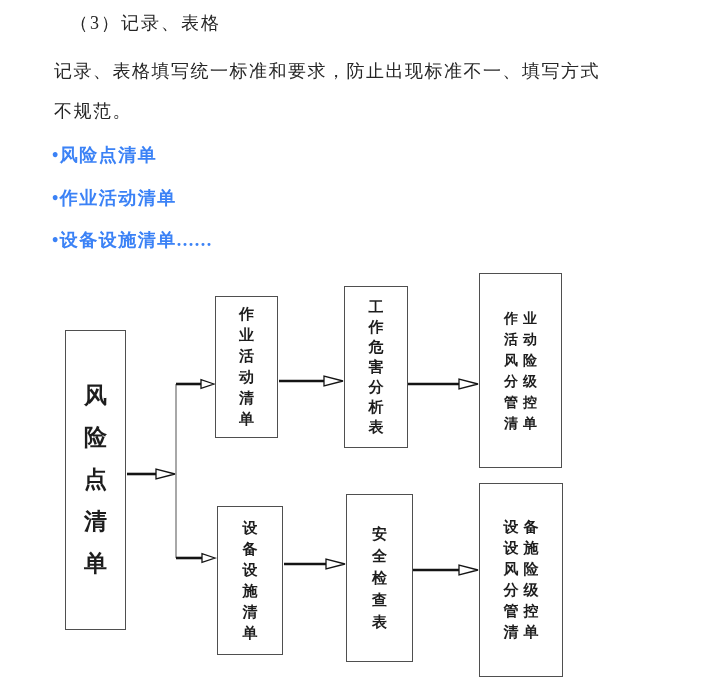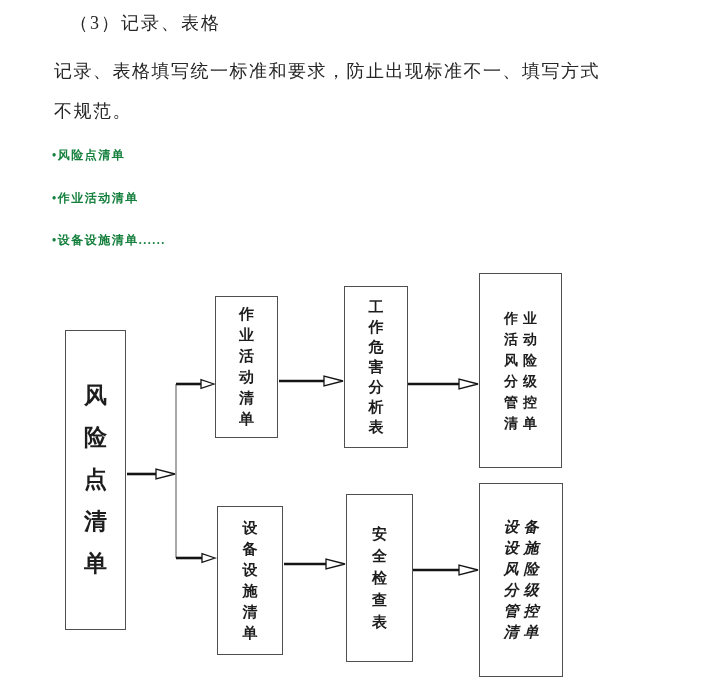--- a/index.html
+++ b/index.html
@@ -19,22 +19,22 @@
     font-size: 18px; line-height: 21px; font-weight: 500;
     letter-spacing: 2px; white-space: pre;
   }
   .para {
     position: absolute; left: 54px; top: 51px;
     font-size: 18px; line-height: 40px; font-weight: 500;
     letter-spacing: 1.5px; white-space: pre-line; font-family: Liberation Serif, serif;
   }
   .bullet {
     position: absolute; left: 52px;
-    font-size: 12px; line-height: 21px; font-weight: 700;
-    letter-spacing: 1.5px; color: #15803d; white-space: pre;
+    font-size: 18px; line-height: 21px; font-weight: 700;
+    letter-spacing: 1.5px; color: #3b82f6; white-space: pre;
   }
   .bullet.b1 { top: 145px; }
   .bullet.b2 { top: 188px; }
   .bullet.b3 { top: 230px; }
 
   
   .diagram { position: absolute; inset: 0; }
   .diagram svg { position: absolute; left: 0; top: 0; }
 
   .node {
@@ -46,21 +46,21 @@
     font-weight: 700; color: #1d1d1d;
   }
   .node span { white-space: pre-line; display: block; }
 
   .n-risk   { left: 65px;  top: 330px; width: 61px; height: 300px; font-size: 23px; line-height: 42px; }
   .n-act    { left: 215px; top: 296px; width: 63px; height: 142px; font-size: 15px; line-height: 21px; }
   .n-jha    { left: 344px; top: 286px; width: 64px; height: 162px; font-size: 15px; line-height: 20px; }
   .n-actctl { left: 479px; top: 273px; width: 83px; height: 195px; font-size: 14px; line-height: 21px; }
   .n-equip  { left: 217px; top: 506px; width: 66px; height: 149px; font-size: 15px; line-height: 21px; }
   .n-scl    { left: 346px; top: 494px; width: 67px; height: 168px; font-size: 15px; line-height: 22px; }
-  .n-eqctl  { left: 479px; top: 483px; width: 84px; height: 194px; font-size: 15px; line-height: 21px; font-style: italic; }
+  .n-eqctl  { left: 479px; top: 483px; width: 84px; height: 194px; font-size: 15px; line-height: 21px; }
 
   .wide span { letter-spacing: 5px; padding-left: 5px; }
 </style>
 </head>
 <body>
 
 <div class="page">
 
   <div class="heading">（3）记录、表格</div>
   <div class="para">记录、表格填写统一标准和要求，防止出现标准不一、填写方式

